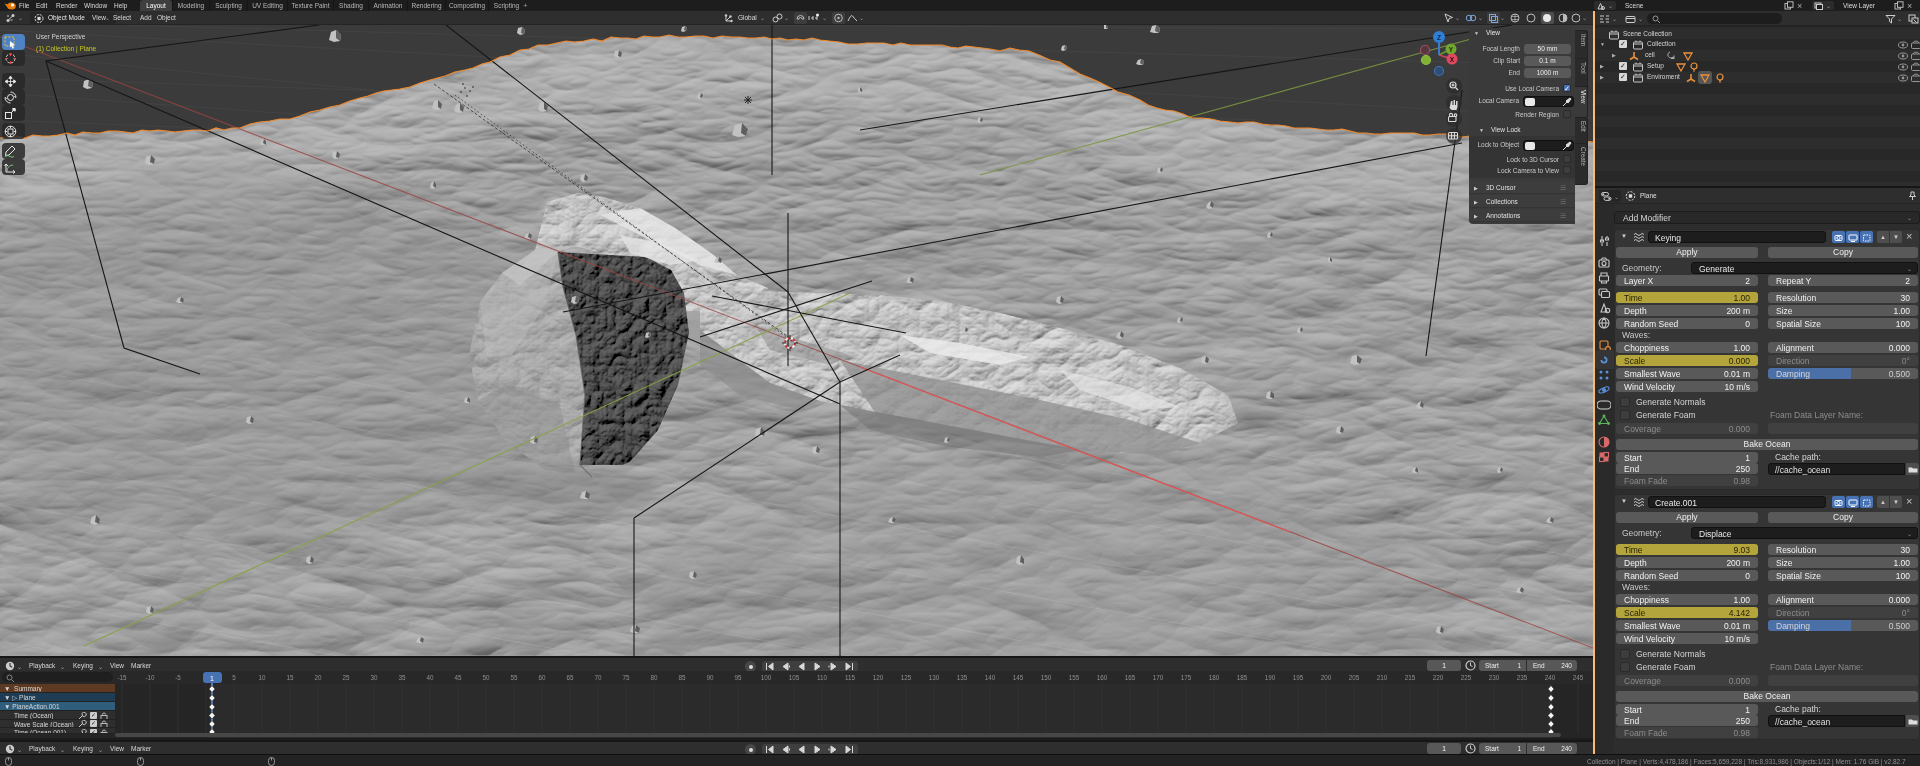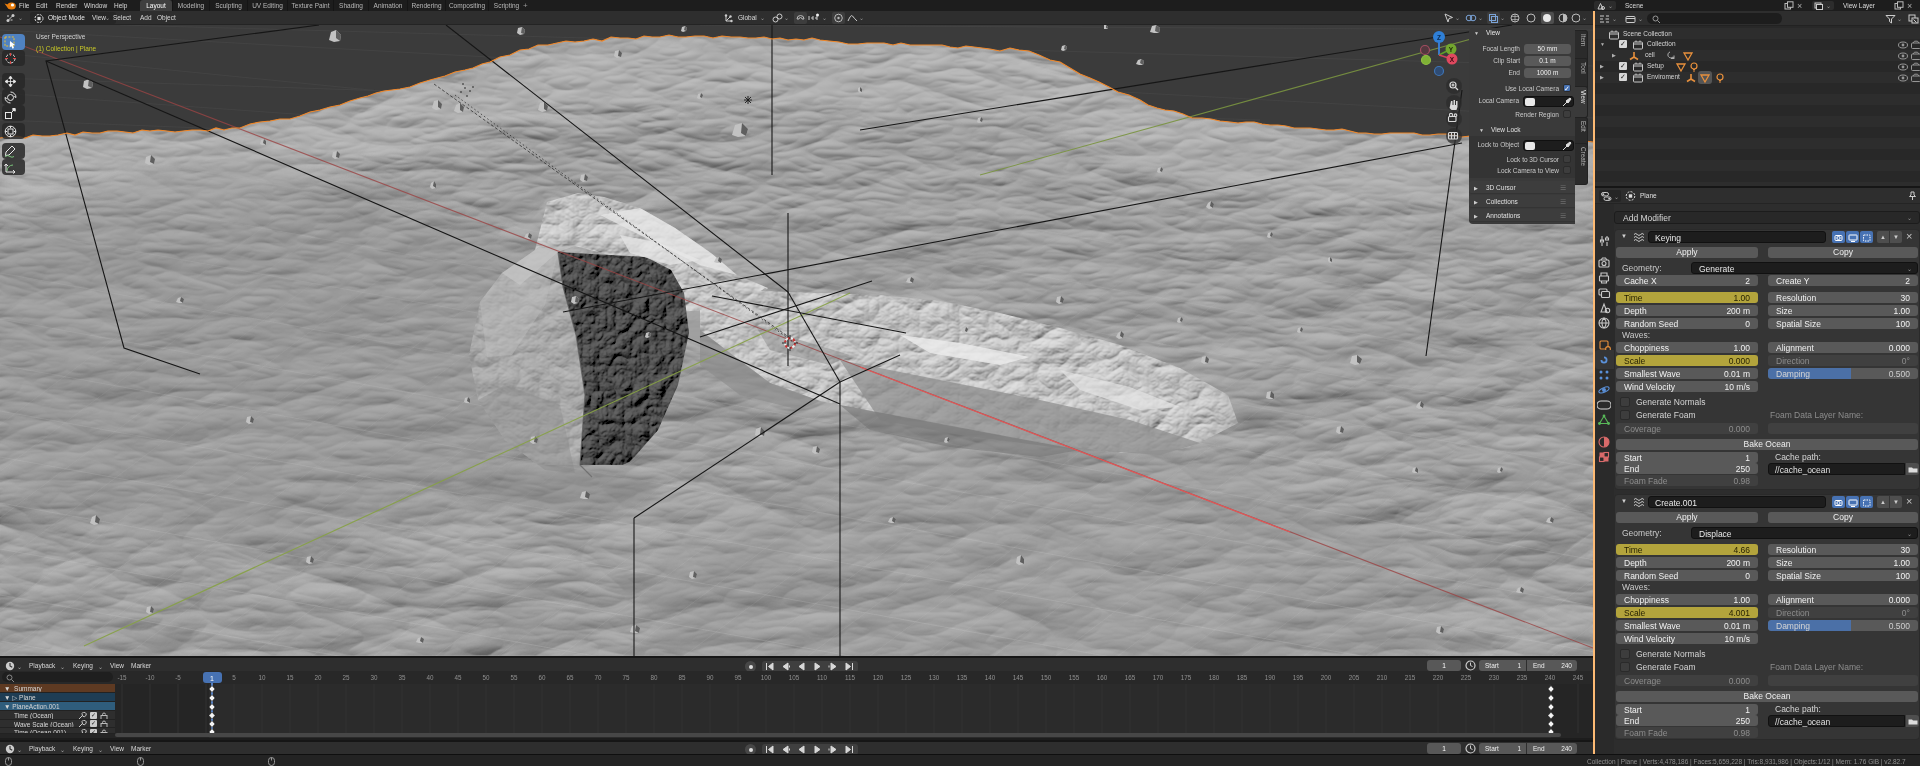--- a/index.html
+++ b/index.html
@@ -866,25 +866,25 @@
       <rect x="30.5" y="2" width="6.5" height="6" rx="0.5" stroke-dasharray="1.5 1"></rect>
       </svg>
 <div style="position:absolute;left:282px;top:43px;width:12px;height:12px;background:#4e4e4e;border-radius:2px 0 0 2px;text-align:center;line-height:12px;color:#ccc;font-size:6px">▲</div>
 <div style="position:absolute;left:295px;top:43px;width:12px;height:12px;background:#4e4e4e;border-radius:0 2px 2px 0;text-align:center;line-height:12px;color:#ccc;font-size:6px">▼</div>
 <div style="position:absolute;left:311px;top:42px;color:#c5c5c5;font-size:11px">×</div>
 <div style="position:absolute;left:21px;top:59px;width:142px;height:11px;background:#595959;border-radius:3px;text-align:center;color:#f0f0f0;line-height:11px">Apply</div>
 <div style="position:absolute;left:173px;top:59px;width:150px;height:11px;background:#595959;border-radius:3px;text-align:center;color:#f0f0f0;line-height:11px">Copy</div>
 <div style="position:absolute;left:27px;top:75px;color:#cbcbcb;white-space:nowrap">Geometry:</div>
 <div style="position:absolute;left:96px;top:74px;width:227px;height:12px;background:#1d1d1d;border:1px solid #111;border-radius:3px;color:#e8e8e8;padding-left:7px;line-height:12px">Generate<span style="position:absolute;right:5px;color:#999;font-size:6px">⌄</span></div>
 <div style="position:absolute;left:21px;top:87px;width:142px;height:11px;background:#595959;border-radius:3px;overflow:hidden">
-        <span style="position:absolute;left:8px;top:0.5px;color:#f2f2f2">Cache X</span>
+        <span style="position:absolute;left:8px;top:0.5px;color:#f2f2f2">Layer X</span>
         <span style="position:absolute;right:8px;top:0.5px;color:#f2f2f2">2</span>
       </div>
 <div style="position:absolute;left:173px;top:87px;width:150px;height:11px;background:#595959;border-radius:3px;overflow:hidden">
-        <span style="position:absolute;left:8px;top:0.5px;color:#f2f2f2">Create Y</span>
+        <span style="position:absolute;left:8px;top:0.5px;color:#f2f2f2">Repeat Y</span>
         <span style="position:absolute;right:8px;top:0.5px;color:#f2f2f2">2</span>
       </div>
 <div style="position:absolute;left:21px;top:104px;width:142px;height:11px;background:#b3a43c;border-radius:3px;overflow:hidden">
         <span style="position:absolute;left:8px;top:0.5px;color:#241f00">Time</span>
         <span style="position:absolute;right:8px;top:0.5px;color:#241f00">1.00</span>
       </div>
 <div style="position:absolute;left:173px;top:104px;width:150px;height:11px;background:#595959;border-radius:3px;overflow:hidden">
         <span style="position:absolute;left:8px;top:0.5px;color:#f2f2f2">Resolution</span>
         <span style="position:absolute;right:8px;top:0.5px;color:#f2f2f2">30</span>
       </div>
@@ -981,21 +981,21 @@
       </svg>
 <div style="position:absolute;left:282px;top:308px;width:12px;height:12px;background:#4e4e4e;border-radius:2px 0 0 2px;text-align:center;line-height:12px;color:#ccc;font-size:6px">▲</div>
 <div style="position:absolute;left:295px;top:308px;width:12px;height:12px;background:#4e4e4e;border-radius:0 2px 2px 0;text-align:center;line-height:12px;color:#ccc;font-size:6px">▼</div>
 <div style="position:absolute;left:311px;top:307px;color:#c5c5c5;font-size:11px">×</div>
 <div style="position:absolute;left:21px;top:324px;width:142px;height:11px;background:#595959;border-radius:3px;text-align:center;color:#f0f0f0;line-height:11px">Apply</div>
 <div style="position:absolute;left:173px;top:324px;width:150px;height:11px;background:#595959;border-radius:3px;text-align:center;color:#f0f0f0;line-height:11px">Copy</div>
 <div style="position:absolute;left:27px;top:340px;color:#cbcbcb;white-space:nowrap">Geometry:</div>
 <div style="position:absolute;left:96px;top:339px;width:227px;height:12px;background:#1d1d1d;border:1px solid #111;border-radius:3px;color:#e8e8e8;padding-left:7px;line-height:12px">Displace<span style="position:absolute;right:5px;color:#999;font-size:6px">⌄</span></div>
 <div style="position:absolute;left:21px;top:356px;width:142px;height:11px;background:#b3a43c;border-radius:3px;overflow:hidden">
         <span style="position:absolute;left:8px;top:0.5px;color:#241f00">Time</span>
-        <span style="position:absolute;right:8px;top:0.5px;color:#241f00">4.66</span>
+        <span style="position:absolute;right:8px;top:0.5px;color:#241f00">9.03</span>
       </div>
 <div style="position:absolute;left:173px;top:356px;width:150px;height:11px;background:#595959;border-radius:3px;overflow:hidden">
         <span style="position:absolute;left:8px;top:0.5px;color:#f2f2f2">Resolution</span>
         <span style="position:absolute;right:8px;top:0.5px;color:#f2f2f2">30</span>
       </div>
 <div style="position:absolute;left:21px;top:369px;width:142px;height:11px;background:#595959;border-radius:3px;overflow:hidden">
         <span style="position:absolute;left:8px;top:0.5px;color:#f2f2f2">Depth</span>
         <span style="position:absolute;right:8px;top:0.5px;color:#f2f2f2">200 m</span>
       </div>
 <div style="position:absolute;left:173px;top:369px;width:150px;height:11px;background:#595959;border-radius:3px;overflow:hidden">
@@ -1014,21 +1014,21 @@
 <div style="position:absolute;left:21px;top:406px;width:142px;height:11px;background:#595959;border-radius:3px;overflow:hidden">
         <span style="position:absolute;left:8px;top:0.5px;color:#f2f2f2">Choppiness</span>
         <span style="position:absolute;right:8px;top:0.5px;color:#f2f2f2">1.00</span>
       </div>
 <div style="position:absolute;left:173px;top:406px;width:150px;height:11px;background:#595959;border-radius:3px;overflow:hidden">
         <span style="position:absolute;left:8px;top:0.5px;color:#f2f2f2">Alignment</span>
         <span style="position:absolute;right:8px;top:0.5px;color:#f2f2f2">0.000</span>
       </div>
 <div style="position:absolute;left:21px;top:419px;width:142px;height:11px;background:#b3a43c;border-radius:3px;overflow:hidden">
         <span style="position:absolute;left:8px;top:0.5px;color:#241f00">Scale</span>
-        <span style="position:absolute;right:8px;top:0.5px;color:#241f00">4.001</span>
+        <span style="position:absolute;right:8px;top:0.5px;color:#241f00">4.142</span>
       </div>
 <div style="position:absolute;left:173px;top:419px;width:150px;height:11px;background:#404040;border-radius:3px;overflow:hidden">
         <span style="position:absolute;left:8px;top:0.5px;color:#8d8d8d">Direction</span>
         <span style="position:absolute;right:8px;top:0.5px;color:#8d8d8d">0°</span>
       </div>
 <div style="position:absolute;left:21px;top:432px;width:142px;height:11px;background:#595959;border-radius:3px;overflow:hidden">
         <span style="position:absolute;left:8px;top:0.5px;color:#f2f2f2">Smallest Wave</span>
         <span style="position:absolute;right:8px;top:0.5px;color:#f2f2f2">0.01 m</span>
       </div>
 <div style="position:absolute;left:173px;top:432px;width:150px;height:11px;background:#595959;border-radius:3px;overflow:hidden">

